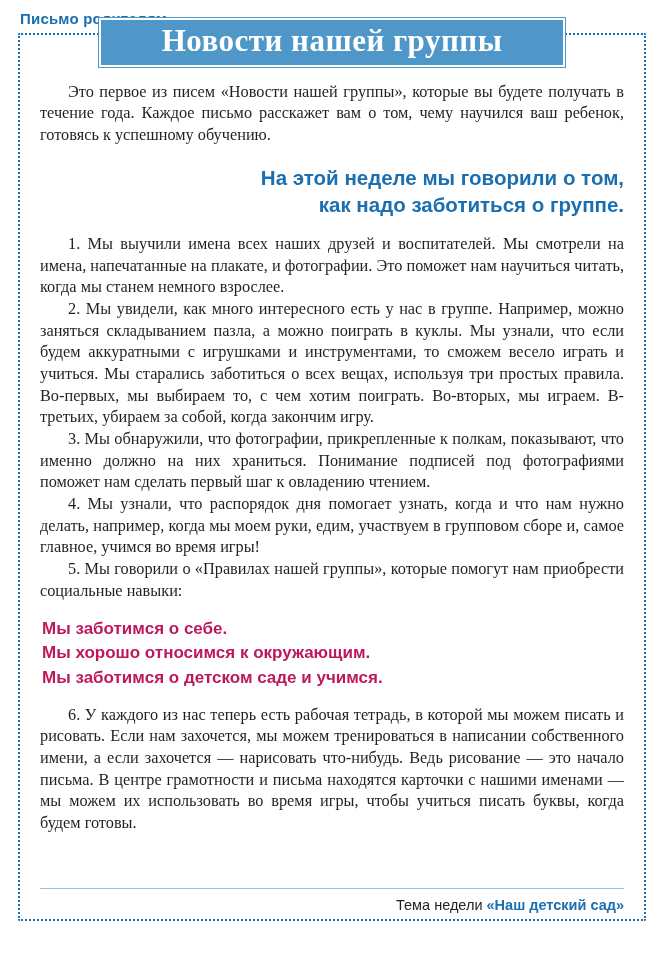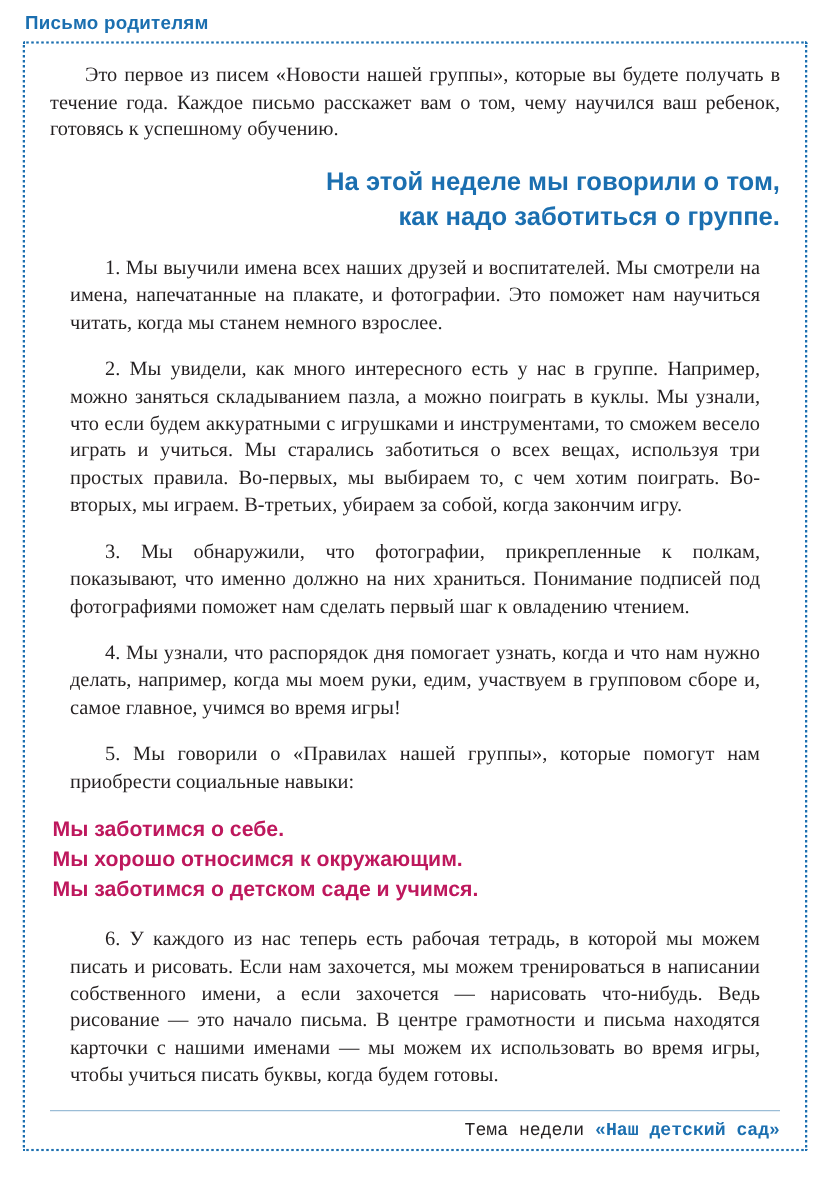--- a/index.html
+++ b/index.html
@@ -88,31 +88,31 @@
     margin: 16px 0 14px 2px;
   }
   .rules .rule {
     font-family: "Liberation Sans", sans-serif;
     font-weight: bold;
     color: #be185d;
     font-size: 17px;
     line-height: 1.42;
   }
   .list-para {
-    margin: 16px;
+    margin: 0;
     text-indent: 28px;
   }
   .footer {
     position: absolute;
     left: 0;
     right: 0;
     bottom: 6px;
     padding: 0 20px;
     text-align: right;
-    font-family: Liberation Mono, monospace;
+    font-family: Liberation Sans, sans-serif;
     font-size: 14.5px;
     color: #231f20;
   }
   .footer .theme-label {
     color: #231f20;
   }
   .footer .theme-value {
     font-weight: bold;
     color: #1b6fb0;
   }
@@ -142,20 +142,23 @@
 </style>
 </head>
 <body>
 
 <div class="page">
 
   <div class="kicker">Письмо родителям</div>
 
   <div class="frame">
 
+    <div class="title-band">
+      <div class="title">Новости нашей группы</div>
+    </div>
 
     <div class="body-text">
 
       <p class="para first">Это первое из писем «Новости нашей группы», которые вы будете получать в течение года. Каждое письмо расскажет вам о том, чему научился ваш ребенок, готовясь к успешному обучению.</p>
 
       <div class="heading">
         <span class="l2">На этой неделе мы говорили о том,</span>
         <span class="l2">как надо заботиться о группе.</span>
       </div>
 

